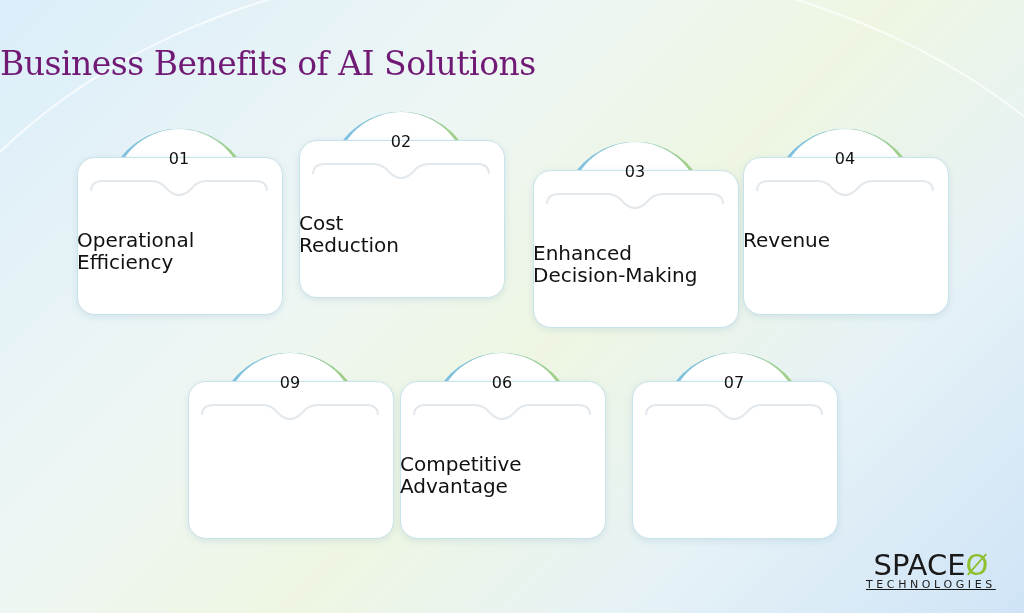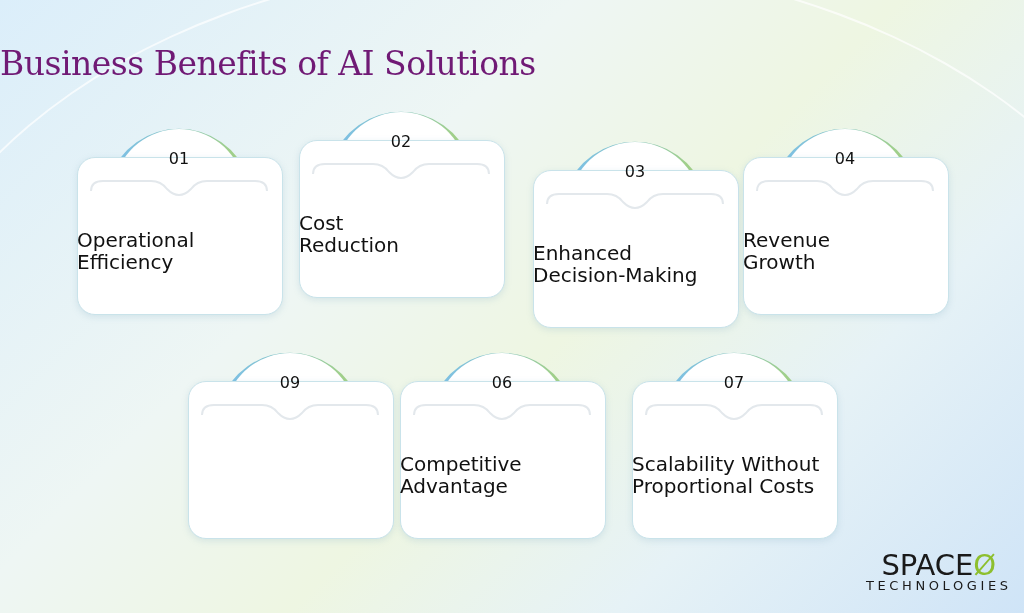--- a/index.html
+++ b/index.html
@@ -43,21 +43,21 @@
   }
   .logo {
     position:absolute; left:866px; top:548px;
   }
   .logo .main {
     font-family:"DejaVu Sans", sans-serif; font-weight:normal; font-size:29px;
     color:#1a1a1a; letter-spacing:0px;text-align:center;
   }
   .logo .main .zero { color:#8dbf2e; }
   .logo .sub {
-    font-size:13px; letter-spacing:3.6px; color:#1a1a1a; margin-top:-4px;
+    font-size:11px; letter-spacing:3.6px; color:#1a1a1a; margin-top:-4px;text-decoration:underline;
   }
 </style>
 </head>
 <body>
 
 <div class="swoosh"></div>
 
 <h1 class="title" style="margin:0;font-weight:normal;">Business Benefits of AI Solutions</h1>
 
 <svg width="0" height="0" style="position:absolute">
@@ -123,21 +123,20 @@
       <path d="M8 60 A 70 70 0 0 1 140 60" fill="none" stroke="url(#arcGrad)" stroke-width="7" stroke-linecap="round"></path>
       <path d="M10 60 A 66 66 0 0 1 138 60 Z" fill="#fff"></path>
     </svg>
   <div class="box"></div>
   <svg class="notch" viewBox="0 0 204 60">
       <path d="M14 34 Q14 24 26 24 L74 24 Q84 24 90 32 Q102 44 114 32 Q120 24 130 24 L178 24 Q190 24 190 34" fill="none" stroke="#e3e8ec" stroke-width="2"></path>
     </svg>
   <div class="num">04</div>
   <div class="label">
       <div>Revenue</div>
-      <div>Growth</div>
     </div>
 </div>
 
 <div class="card" style="left:188px; top:381px;">
   <svg class="arc" viewBox="0 0 148 148">
       <path d="M8 60 A 70 70 0 0 1 140 60" fill="none" stroke="url(#arcGrad)" stroke-width="7" stroke-linecap="round"></path>
       <path d="M10 60 A 66 66 0 0 1 138 60 Z" fill="#fff"></path>
     </svg>
   <div class="box"></div>
   <svg class="notch" viewBox="0 0 204 60">
@@ -165,22 +164,18 @@
 <div class="card" style="left:632px; top:381px;">
   <svg class="arc" viewBox="0 0 148 148">
       <path d="M8 60 A 70 70 0 0 1 140 60" fill="none" stroke="url(#arcGrad)" stroke-width="7" stroke-linecap="round"></path>
       <path d="M10 60 A 66 66 0 0 1 138 60 Z" fill="#fff"></path>
     </svg>
   <div class="box"></div>
   <svg class="notch" viewBox="0 0 204 60">
       <path d="M14 34 Q14 24 26 24 L74 24 Q84 24 90 32 Q102 44 114 32 Q120 24 130 24 L178 24 Q190 24 190 34" fill="none" stroke="#e3e8ec" stroke-width="2"></path>
     </svg>
   <div class="num">07</div>
-  <div class="label">
-      <div>Scalability Without</div>
-      <div>Proportional Costs</div>
-    </div>
 </div>
 
 <div class="logo">
   <div class="main"><span>SPACE</span><span class="zero">Ø</span></div>
   <div class="sub">TECHNOLOGIES</div>
 </div>
 
 </body></html>

